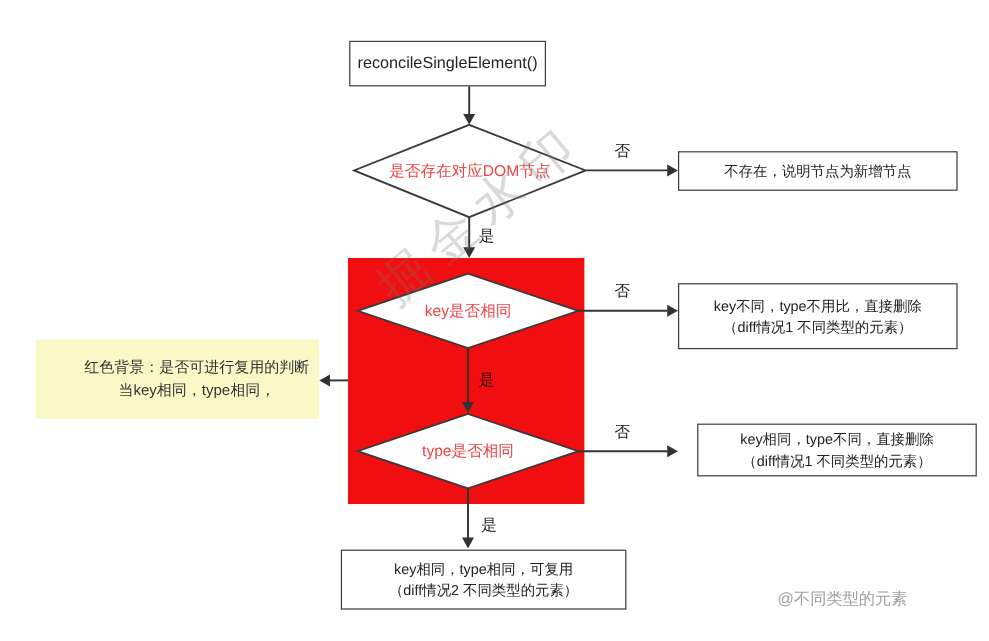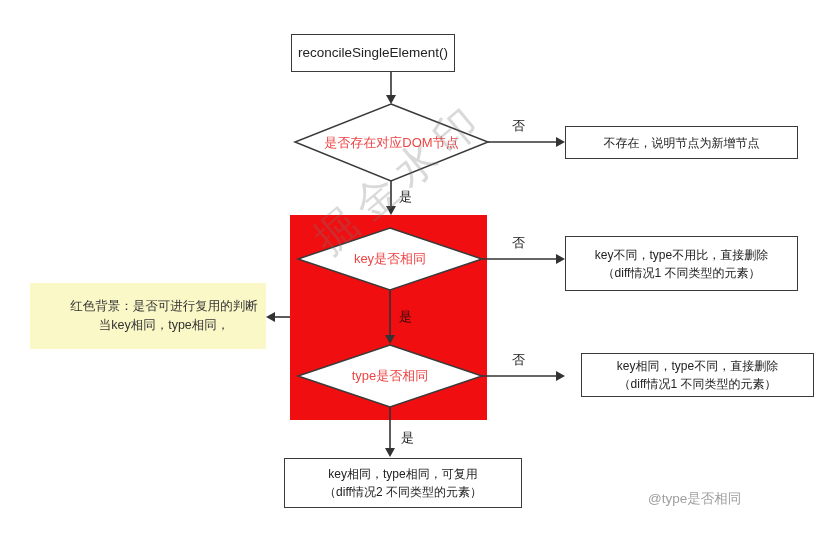--- a/index.html
+++ b/index.html
@@ -118,15 +118,15 @@
   <div class="edge-label yes2">是</div>
   <div class="edge-label no3">否</div>
   <div class="edge-label yes3">是</div>
 
   <div class="note">
     <div>红色背景：是否可进行复用的判断</div>
     <div>当key相同，type相同，</div>
   </div>
 
   <div class="wm-center">掘金水印</div>
-  <div class="wm-corner">@type是否相同</div>
+  <div class="wm-corner">@不同类型的元素</div>
 
 </div>
 
 </body></html>

